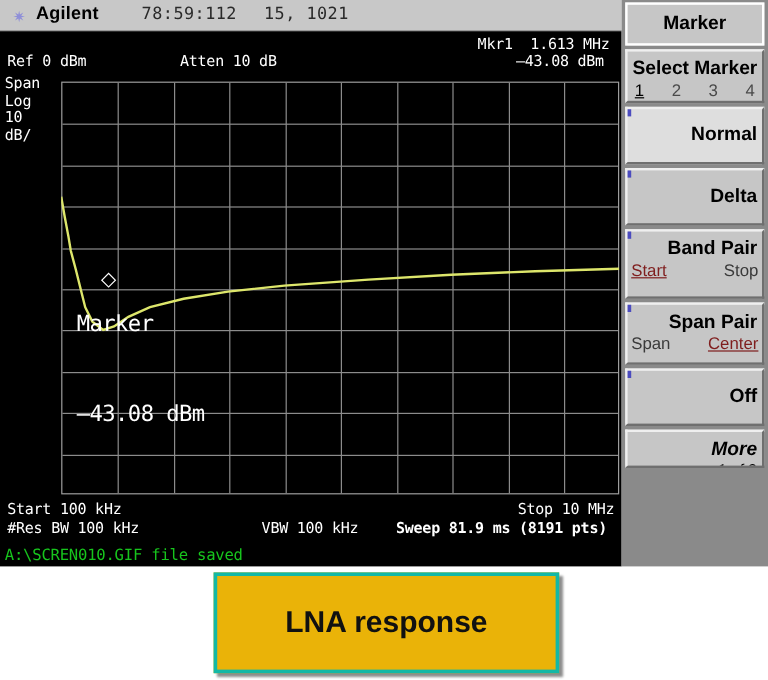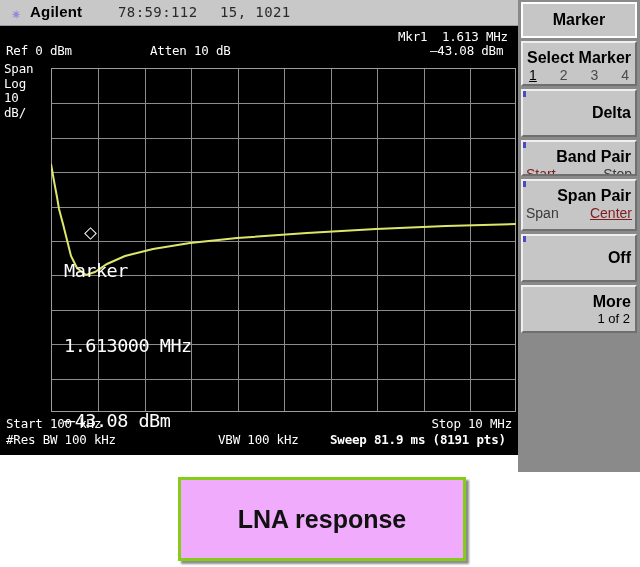--- a/index.html
+++ b/index.html
@@ -227,39 +227,39 @@
     text-align: right;
     font-size: 13px;
     font-weight: normal;
     color: #000000;
     padding: 0 5px;
   }
   .skey-marker-tab { height: 32px; }
   .skey-select   { height: 45px; }
   .skey-normal   { height: 48px; }
   .skey-delta    { height: 48px; }
-  .skey-band     { height: 36px; }
+  .skey-band     { height: 58px; }
   .skey-span     { height: 52px; }
   .skey-off      { height: 48px; }
-  .skey-more     { height: 48px; }
+  .skey-more     { height: 32px; font-style: italic; }
   .skey .main-pad { padding-top: 6px; }
   .skey-indicator {
     position: absolute;
     left: -3px; top: -2px;
     width: 6px; height: 8px;
     background: #4b4bbf;
   }
 
   
   #caption {
     position: absolute;
     left: 178px; top: 477px;
     width: 288px; height: 84px;
-    background: #f0abfc;
-    border: 3px solid #84cc16;
+    background: #eab308;
+    border: 3px solid #14b8a6;
     box-shadow: 3px 3px 2px rgba(0,0,0,.45);
     display: flex;
     flex-direction: column;
     align-items: center;
     justify-content: center;
   }
   #caption div {
     font-family: "Liberation Sans", sans-serif;
     font-weight: bold;
     font-size: 25px;
@@ -315,48 +315,54 @@
       <div class="hline" style="top:310px"></div>
     </div>
 
     <svg id="trace-svg" viewBox="0 0 465 344" preserveAspectRatio="none">
       <polyline fill="none" stroke="#dde66b" stroke-width="2" points="0,96 3,113 6,129 8,141 12,156 16,172 20,188 26,200 35,207 44,204 56,196 74,188 102,181 139,175 186,170 256,165 325,161 395,158 465,156"></polyline>
     </svg>
 
     <div id="marker-diamond"></div>
     <div id="marker-annot">
       <div>Marker</div>
-      <div>1.613000 MHz</div>
       <div>–43.08 dBm</div>
     </div>
 
     <div class="dtxt" id="row-start">Start 100 kHz</div>
     <div class="dtxt right" id="row-stop">Stop 10 MHz</div>
     <div class="dtxt" id="row-rbw">#Res BW 100 kHz</div>
     <div class="dtxt" id="row-vbw">VBW 100 kHz</div>
     <div class="dtxt" id="row-sweep">Sweep 81.9 ms (8191 pts)</div>
   </div>
 
+  <div id="status-bar">
+    <div id="status-text">A:\SCREN010.GIF file saved</div>
+  </div>
 
   <div id="softkeys">
 
     <div class="skey title skey-marker-tab">
       <div class="main">Marker</div>
     </div>
 
     <div class="skey skey-select">
       <div class="main main-pad">Select Marker</div>
       <div class="numrow">
         <span class="sel">1</span>
         <span>2</span>
         <span>3</span>
         <span>4</span>
       </div>
     </div>
 
+    <div class="skey skey-normal selected">
+      <div class="skey-indicator"></div>
+      <div class="main" style="line-height:44px">Normal</div>
+    </div>
 
     <div class="skey skey-delta">
       <div class="skey-indicator"></div>
       <div class="main" style="line-height:44px">Delta</div>
     </div>
 
     <div class="skey skey-band">
       <div class="skey-indicator"></div>
       <div class="main main-pad">Band Pair</div>
       <div class="subrow">

